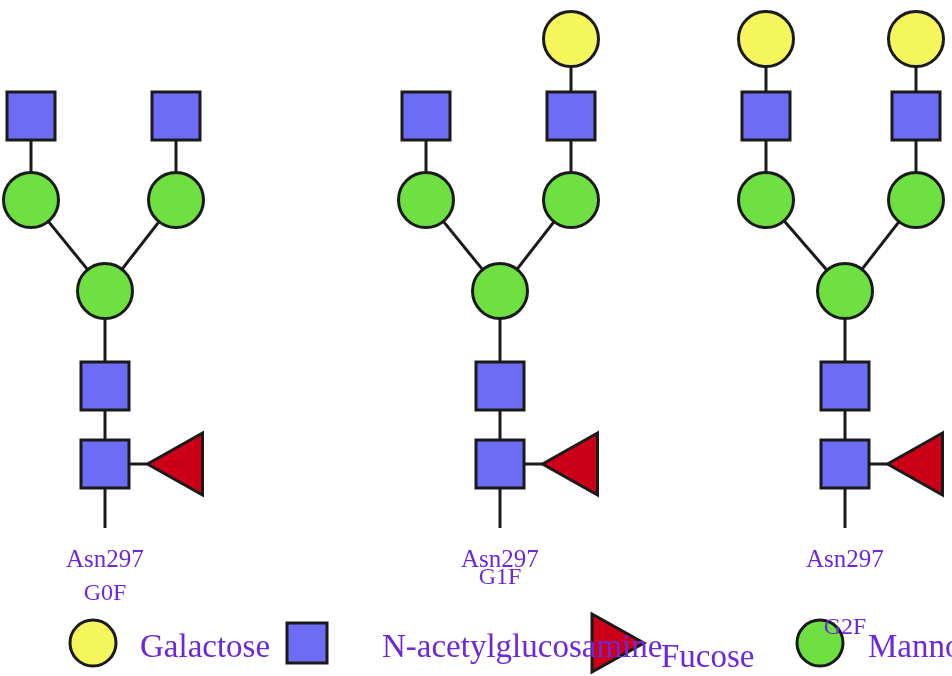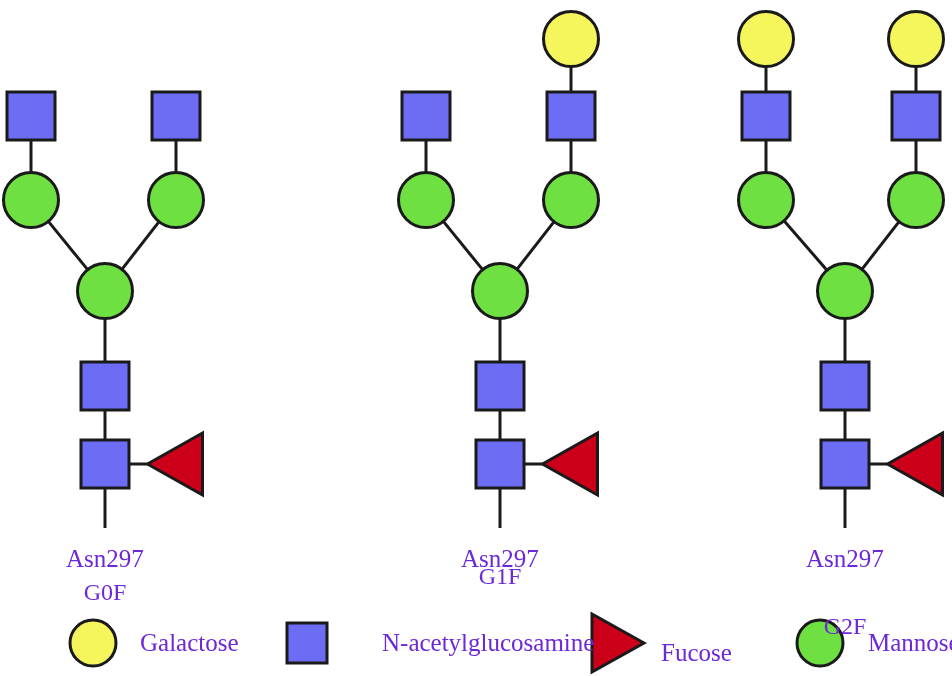--- a/index.html
+++ b/index.html
@@ -29,21 +29,21 @@
   }
   .asn-label {
     font-size: 25px;
     text-align: left;
   }
   .struct-label {
     font-size: 24px;
     text-align: center;
   }
   .legend-label {
-    font-size: 25px;
+    font-size: 33px;
   }
   .glyph-node { cursor: default; }
 </style>
 </head>
 <body>
 
 <svg id="canvas" xmlns="http://www.w3.org/2000/svg" viewBox="0 0 952 676">
   <g id="bonds-layer">
       <line x1="31" y1="140" x2="31" y2="172.5" stroke="#1a1a1a" stroke-width="3" stroke-linecap="butt"></line>
       <line x1="176" y1="140" x2="176" y2="172.5" stroke="#1a1a1a" stroke-width="3" stroke-linecap="butt"></line>

